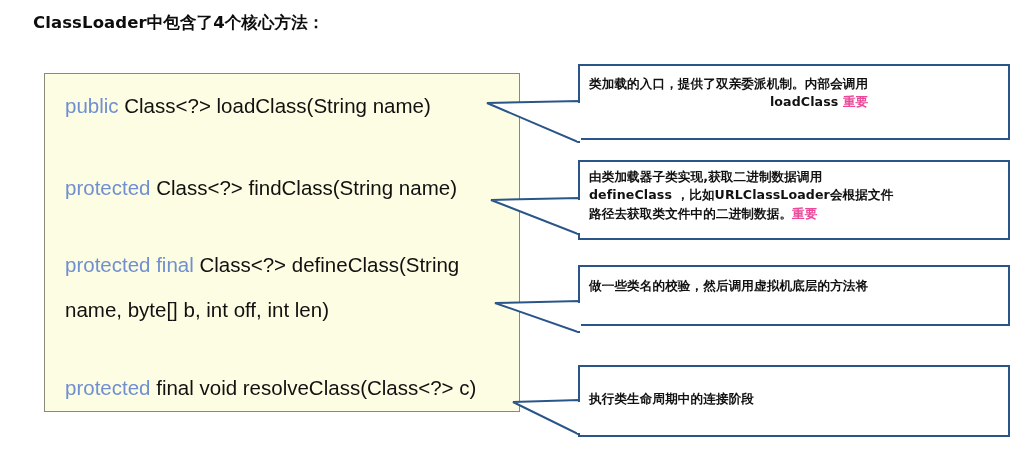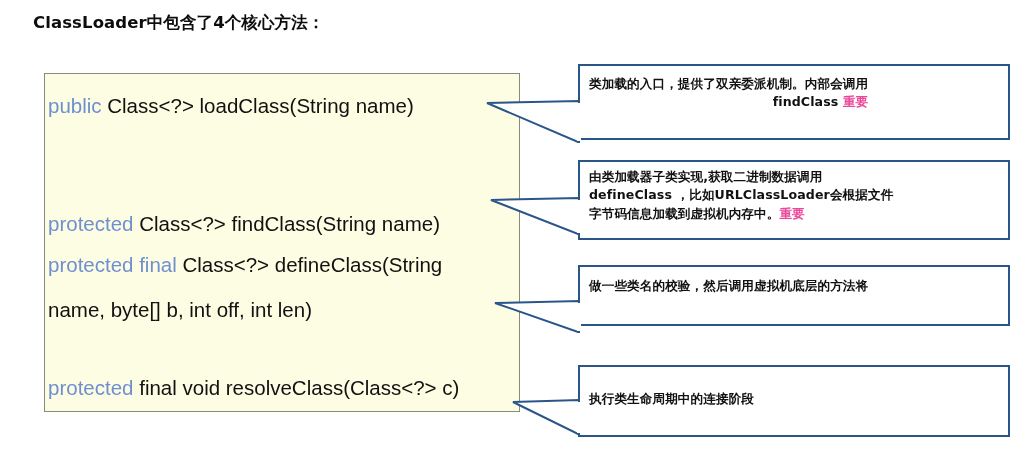--- a/index.html
+++ b/index.html
@@ -33,29 +33,29 @@
     left: 44px;
     top: 73px;
     width: 476px;
     height: 339px;
     background: #fdfde3;
     border: 1.6px solid #8a8a7a;
     box-sizing: border-box;
   }
   .code-line {
     position: absolute;
-    left: 3px;
+    left: 20px;
     font-size: 20.5px;
     color: #111111;
     white-space: nowrap;
     font-family: "Liberation Sans", "DejaVu Sans", sans-serif;
     line-height: 1.05;
   }
   .code-line.l1 { top: 21px; }
-  .code-line.l2 { top: 103px; margin-top: 36px; }
+  .code-line.l2 { top: 103px; }
   .code-line.l3 { top: 180px; }
   .code-line.l3b { top: 225px; }
   .code-line.l4 { top: 303px; }
   .kw { color: #6f8fd0; }
 
   
   .callout {
     position: absolute;
     box-sizing: border-box;
     background: #ffffff;
@@ -117,29 +117,29 @@
 
   <div class="code-line l3b">
     <span>name, byte[] b, int off, int len)</span>
   </div>
 
 </div>
 
 <div class="callout" id="callout-1">
   <div class="callout-text">
     <div><span>类加载的入口，提供了双亲委派机制。内部会调用</span></div>
-    <div><span>findClass  </span><span class="hl">重要</span></div>
+    <div><span>loadClass  </span><span class="hl">重要</span></div>
   </div>
 </div>
 
 <div class="callout" id="callout-2">
   <div class="callout-text">
     <div><span>由类加载器子类实现,获取二进制数据调用</span></div>
     <div><span>defineClass ，比如URLClassLoader会根据文件</span></div>
-    <div><span>字节码信息加载到虚拟机内存中。</span><span class="hl">重要</span></div>
+    <div><span>路径去获取类文件中的二进制数据。</span><span class="hl">重要</span></div>
   </div>
 </div>
 
 <div class="callout" id="callout-3">
   <div class="callout-text">
     <div><span>做一些类名的校验，然后调用虚拟机底层的方法将</span></div>
   </div>
 </div>
 
 <div class="callout" id="callout-4">

